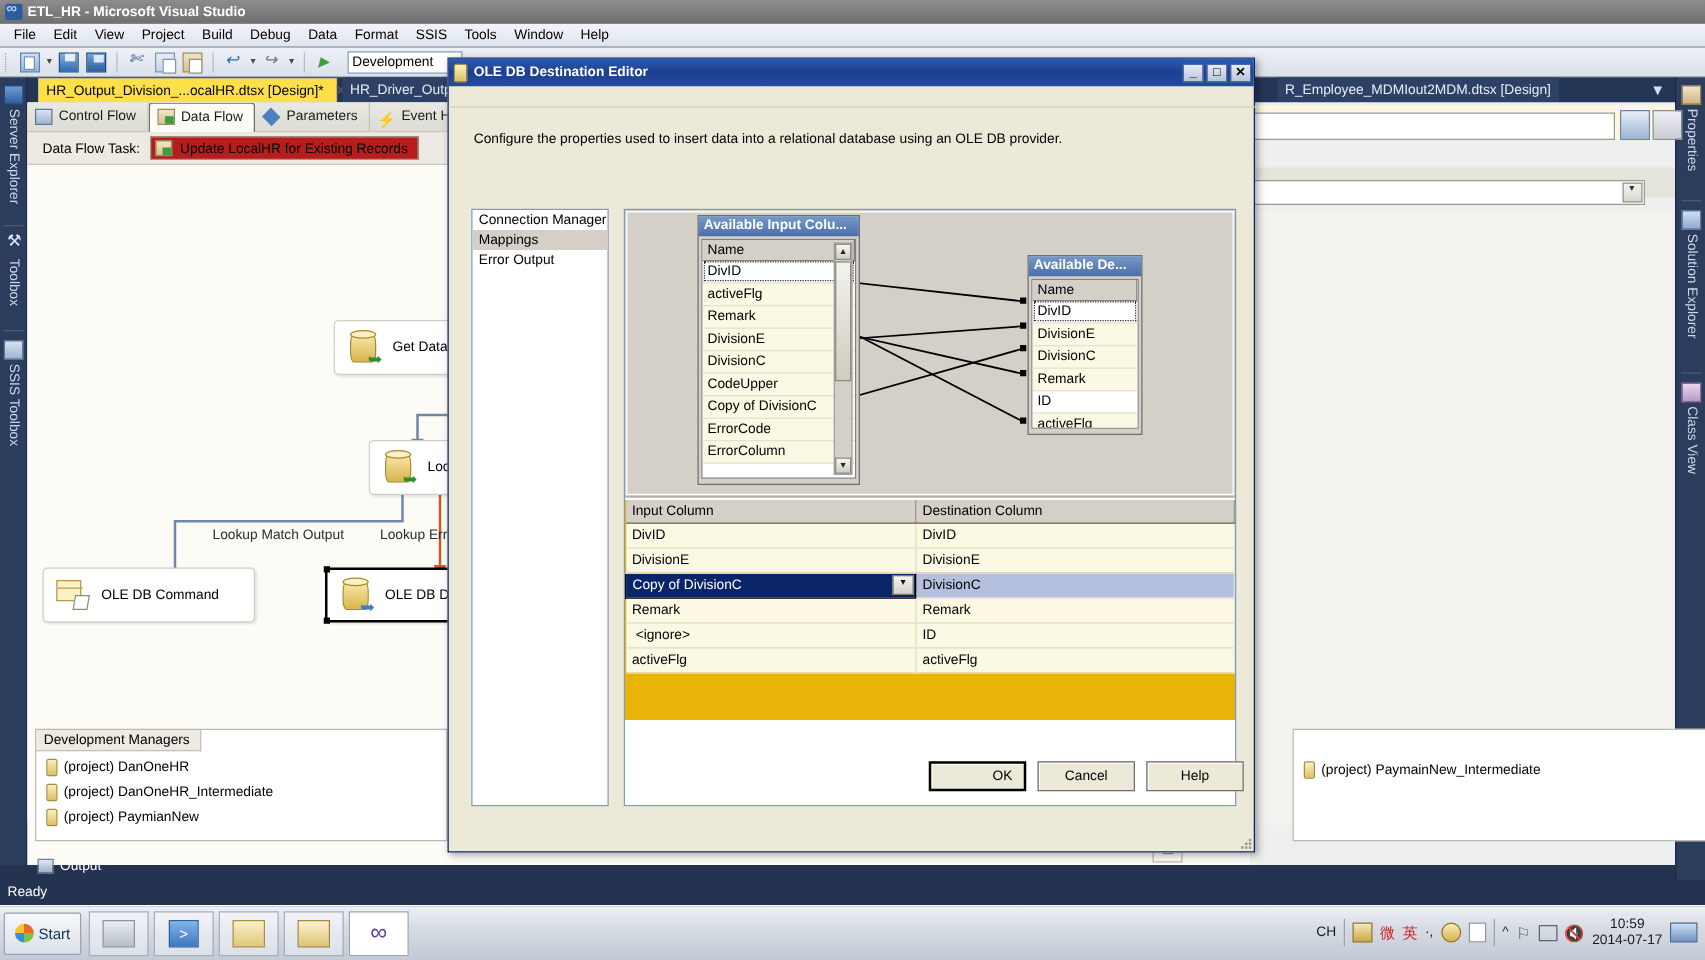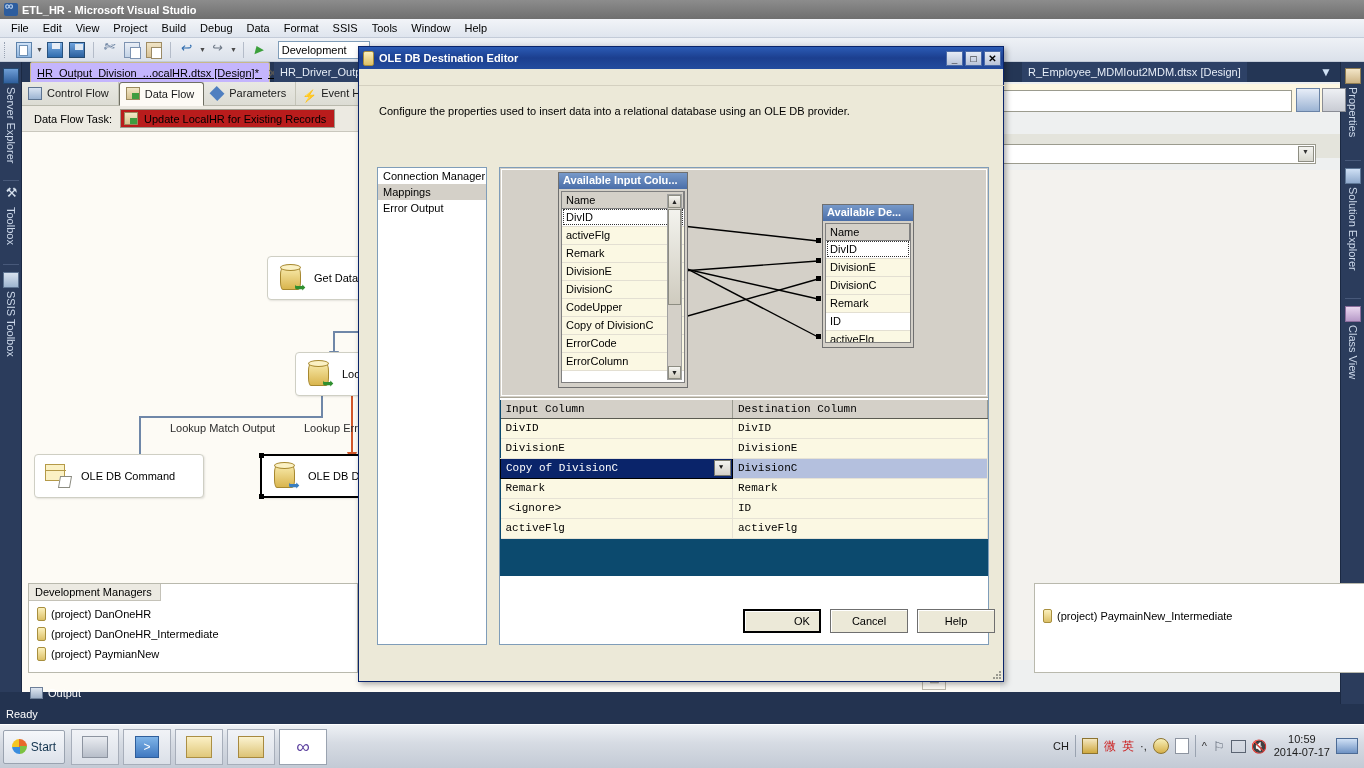--- a/index.html
+++ b/index.html
@@ -91,22 +91,22 @@
   .tabwell {
     position:absolute; left:22px; top:62px; width:1318px; height:20px;
     background:#243655;
   }
   .doctab {
     position:absolute; top:0; height:20px; font-size:11px; line-height:20px;
     padding:0 6px; color:#000; white-space:nowrap;
     border:1px solid #6a7party;
   }
   .doctab.active {
-    background:#c4b5fd; border:1px solid #c8b98a; border-bottom:none;
-    color:#000; border-radius:2px 2px 0 0;text-decoration:underline;
+    background:#fde047; border:1px solid #c8b98a; border-bottom:none;
+    color:#000; border-radius:2px 2px 0 0;
   }
   .doctab.inactive { background:#2d4166; color:#e6edf7; border:none; }
   .tab-x { color:#555; font-weight:bold; margin-left:6px; font-size:11px; }
   .tabwell-menu { position:absolute; right:8px; top:3px; color:#cfe0f4; font-size:12px; }
 
   
   .designer {
     position:absolute; left:22px; top:82px; width:1318px; height:610px;
     background:#eef0f0;
   }
@@ -316,21 +316,21 @@
   .sbar .up { top:0; } .sbar .dn { bottom:0; }
   .sbar .thumb {
     position:absolute; left:0; width:13px; top:14px; height:96px;
     background:linear-gradient(#f3f3ee,#cfcbbf); border:1px solid #8d8d82;
   }
 
   svg.maplines { position:absolute; left:0; top:0; width:488px; height:230px; }
 
   .mapgrid {
     position:absolute; left:0; top:232px; width:488px; height:176px;
-    background:#0c4a6e; overflow:hidden;font-family:Liberation Mono, monospace;
+    background:#eab308; overflow:hidden;
   }
   .mapgrid table { border-collapse:collapse; width:100%; font-size:11px; table-layout:fixed; }
   .mapgrid th {
     background:#d4d0c8; border-right:1px solid #9a9a90; border-bottom:1px solid #5b5b52;
     text-align:left; font-weight:normal; padding:2px 5px; height:18px;
   }
   .mapgrid td {
     border-right:1px solid #e6e2d5; border-bottom:1px solid #e6e2d5;
     padding:2px 5px; height:20px; background:#fbf8e3; white-space:nowrap;
   }

